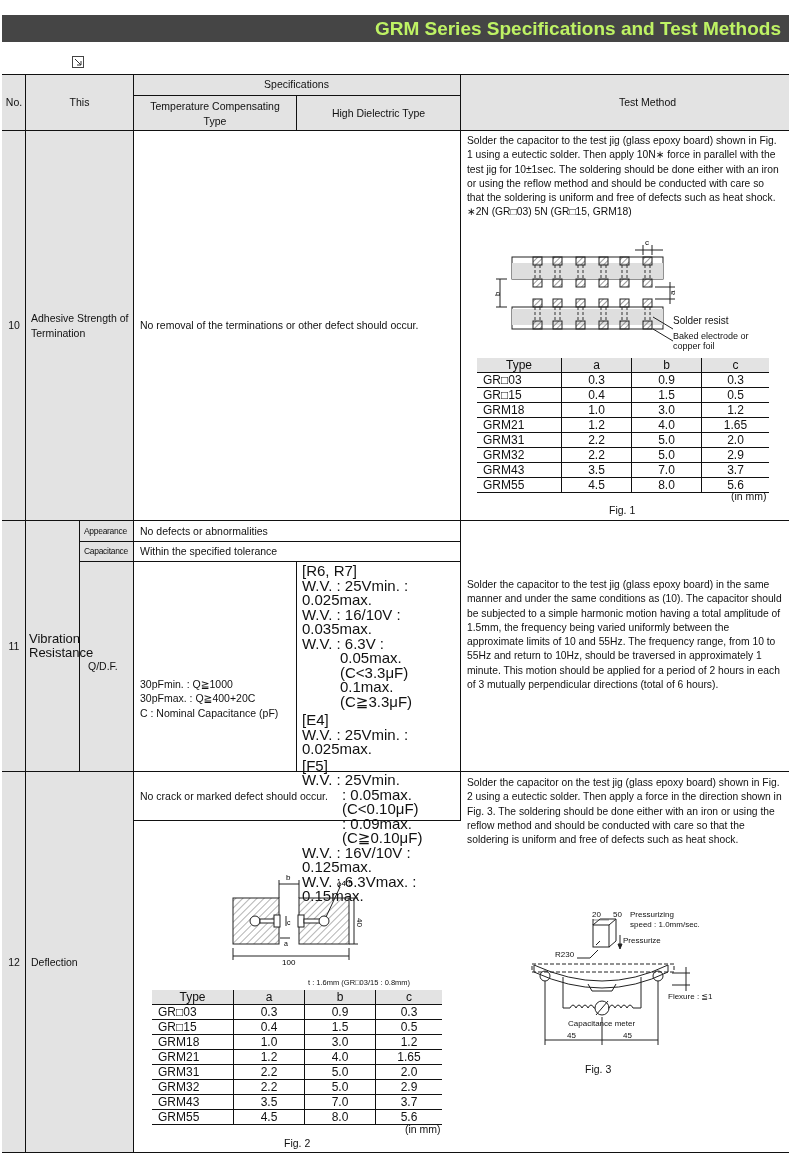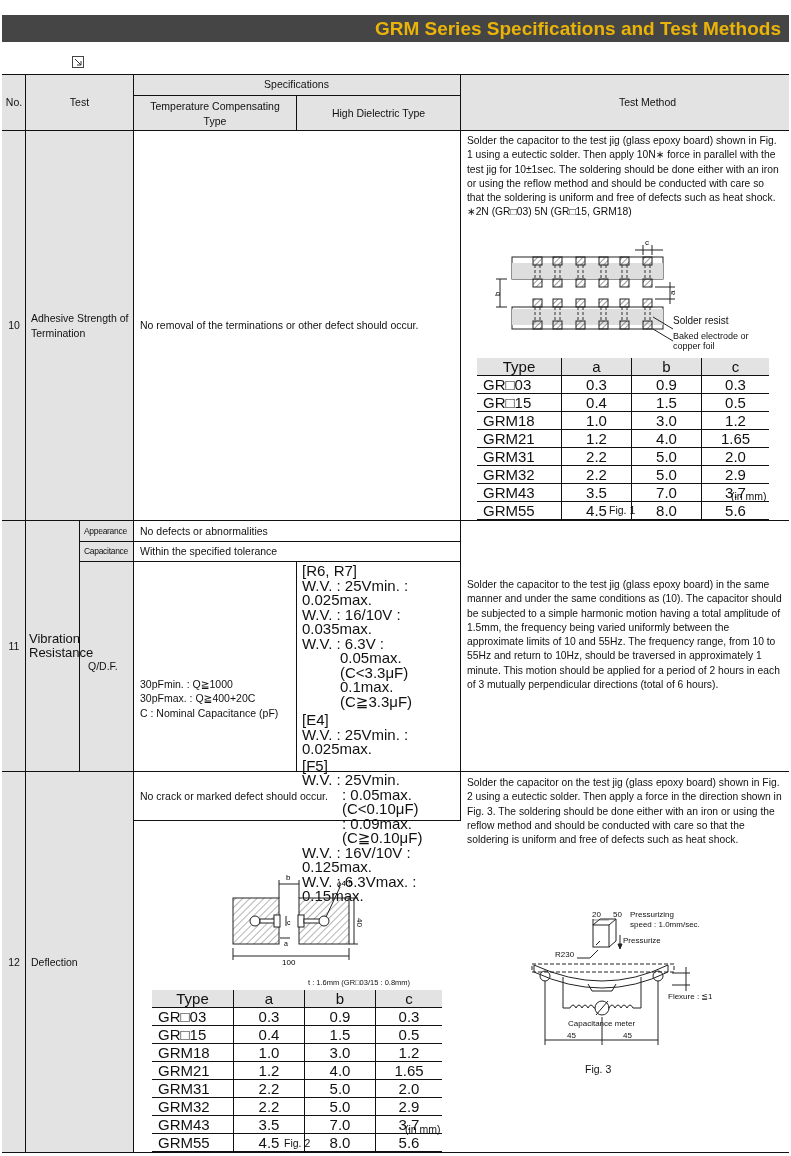--- a/index.html
+++ b/index.html
@@ -1,35 +1,35 @@
 <!DOCTYPE html>
 <html><head>
 <meta charset="utf-8">
 <style>
   html, body { margin: 0; padding: 0; background: #ffffff; }
   body { width: 791px; height: 1156px; position: relative; overflow: hidden;
          font-family: "Liberation Sans", sans-serif; color: #111; font-size: 10.5px; }
   .abs { position: absolute; }
   .title-bar { left: 2px; top: 15px; width: 787px; height: 27px; background: #454545;
-               color: #eab308; font-weight: bold; font-size: 19px; text-align: right;
+               color: #bef264; font-weight: bold; font-size: 19px; text-align: right;
                line-height: 28px; padding-right: 8px; box-sizing: border-box; }
   .continued { left: 6px; top: 56px; font-size: 9px; display: flex; align-items: center; gap: 5px; flex-direction: column; }
   .cont-icon { width: 12px; height: 12px; border: 1px solid #444; box-sizing: border-box; position: relative; }
   .grey { background: #e3e3e3; }
   .cell { position: absolute; box-sizing: border-box; }
   .hl { position: absolute; height: 0; border-top: 1.5px solid #111; }
   .vl { position: absolute; width: 0; border-left: 1.5px solid #111; }
   .thin-h { position: absolute; height: 0; border-top: 1px solid #111; }
   .thin-v { position: absolute; width: 0; border-left: 1px solid #111; }
   .center { display: flex; align-items: center; justify-content: center; text-align: center; }
   .vcenter { display: flex; align-items: center; }
   .txt { font-size: 10.5px; line-height: 14.3px; }
   .para { font-size: 10.3px; line-height: 14.3px; }
   .small-label { font-size: 8.5px; letter-spacing: -0.3px; }
-  table.dim { border-collapse: collapse; font-size: 15px; position: absolute; }
+  table.dim { border-collapse: collapse; font-size: 12px; position: absolute; }
   table.dim th { background: #e3e3e3; font-weight: normal; border-bottom: 1px solid #111; height: 12px; padding: 0; }
   table.dim td { border-bottom: 1px solid #111; height: 12px; padding: 0; text-align: center; }
   table.dim td:first-child { text-align: left; padding-left: 6px; }
   table.dim th + th, table.dim td + td { border-left: 1px solid #111; }
   .caption { font-size: 10.5px; }
 </style>
 </head>
 <body>
 
 <div class="abs title-bar">GRM Series Specifications and Test Methods</div>
@@ -42,21 +42,21 @@
       </svg>
   </span>
   <span>Continued from the preceding page.</span>
 </div>
 
 <div class="cell grey" style="left:2px;top:74px;width:458px;height:57px;"></div>
 <div class="cell grey" style="left:460px;top:74px;width:329px;height:57px;"></div>
 <div class="cell grey" style="left:2px;top:131px;width:131px;height:1022px;"></div>
 
 <div class="cell center txt" style="left:2px;top:74px;width:24px;height:57px;">No.</div>
-<div class="cell center txt" style="left:26px;top:74px;width:107px;height:57px;">Test</div>
+<div class="cell center txt" style="left:26px;top:74px;width:107px;height:57px;">This</div>
 <div class="cell center txt" style="left:133px;top:74px;width:327px;height:20px;">Specifications</div>
 <div class="cell center txt" style="left:150px;top:96px;width:130px;height:35px;">Temperature Compensating Type</div>
 <div class="cell center txt" style="left:297px;top:96px;width:163px;height:35px;">High Dielectric Type</div>
 <div class="cell center txt" style="left:460px;top:74px;width:375px;height:57px;">Test Method</div>
 
 <div class="hl" style="left:2px;top:74px;width:787px;"></div>
 <div class="thin-h" style="left:133px;top:95px;width:327px;"></div>
 <div class="hl" style="left:2px;top:130px;width:787px;"></div>
 <div class="hl" style="left:2px;top:520px;width:787px;"></div>
 <div class="hl" style="left:2px;top:771px;width:787px;"></div>

